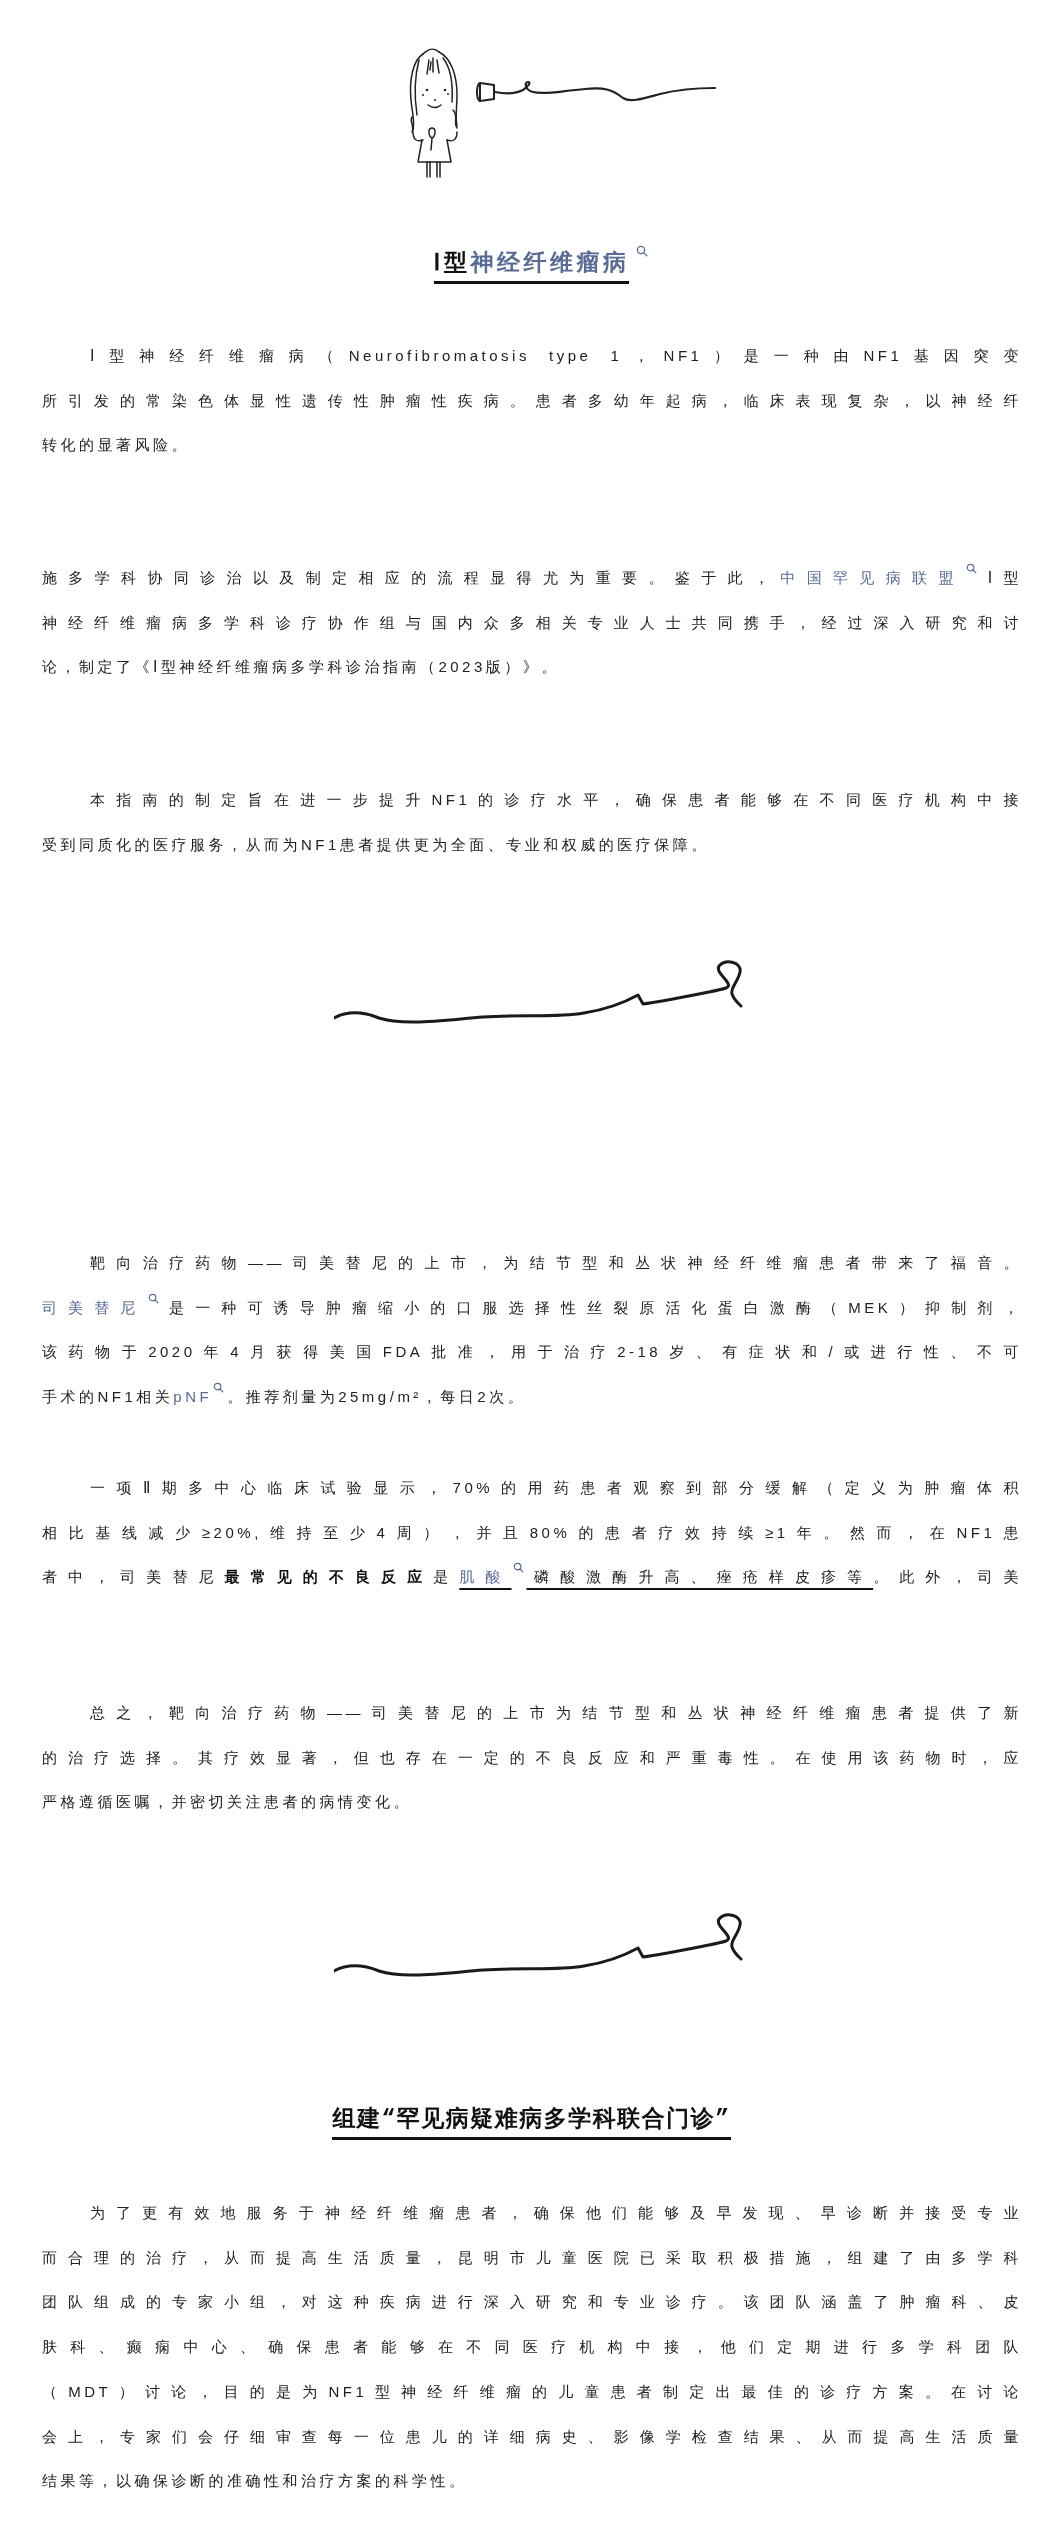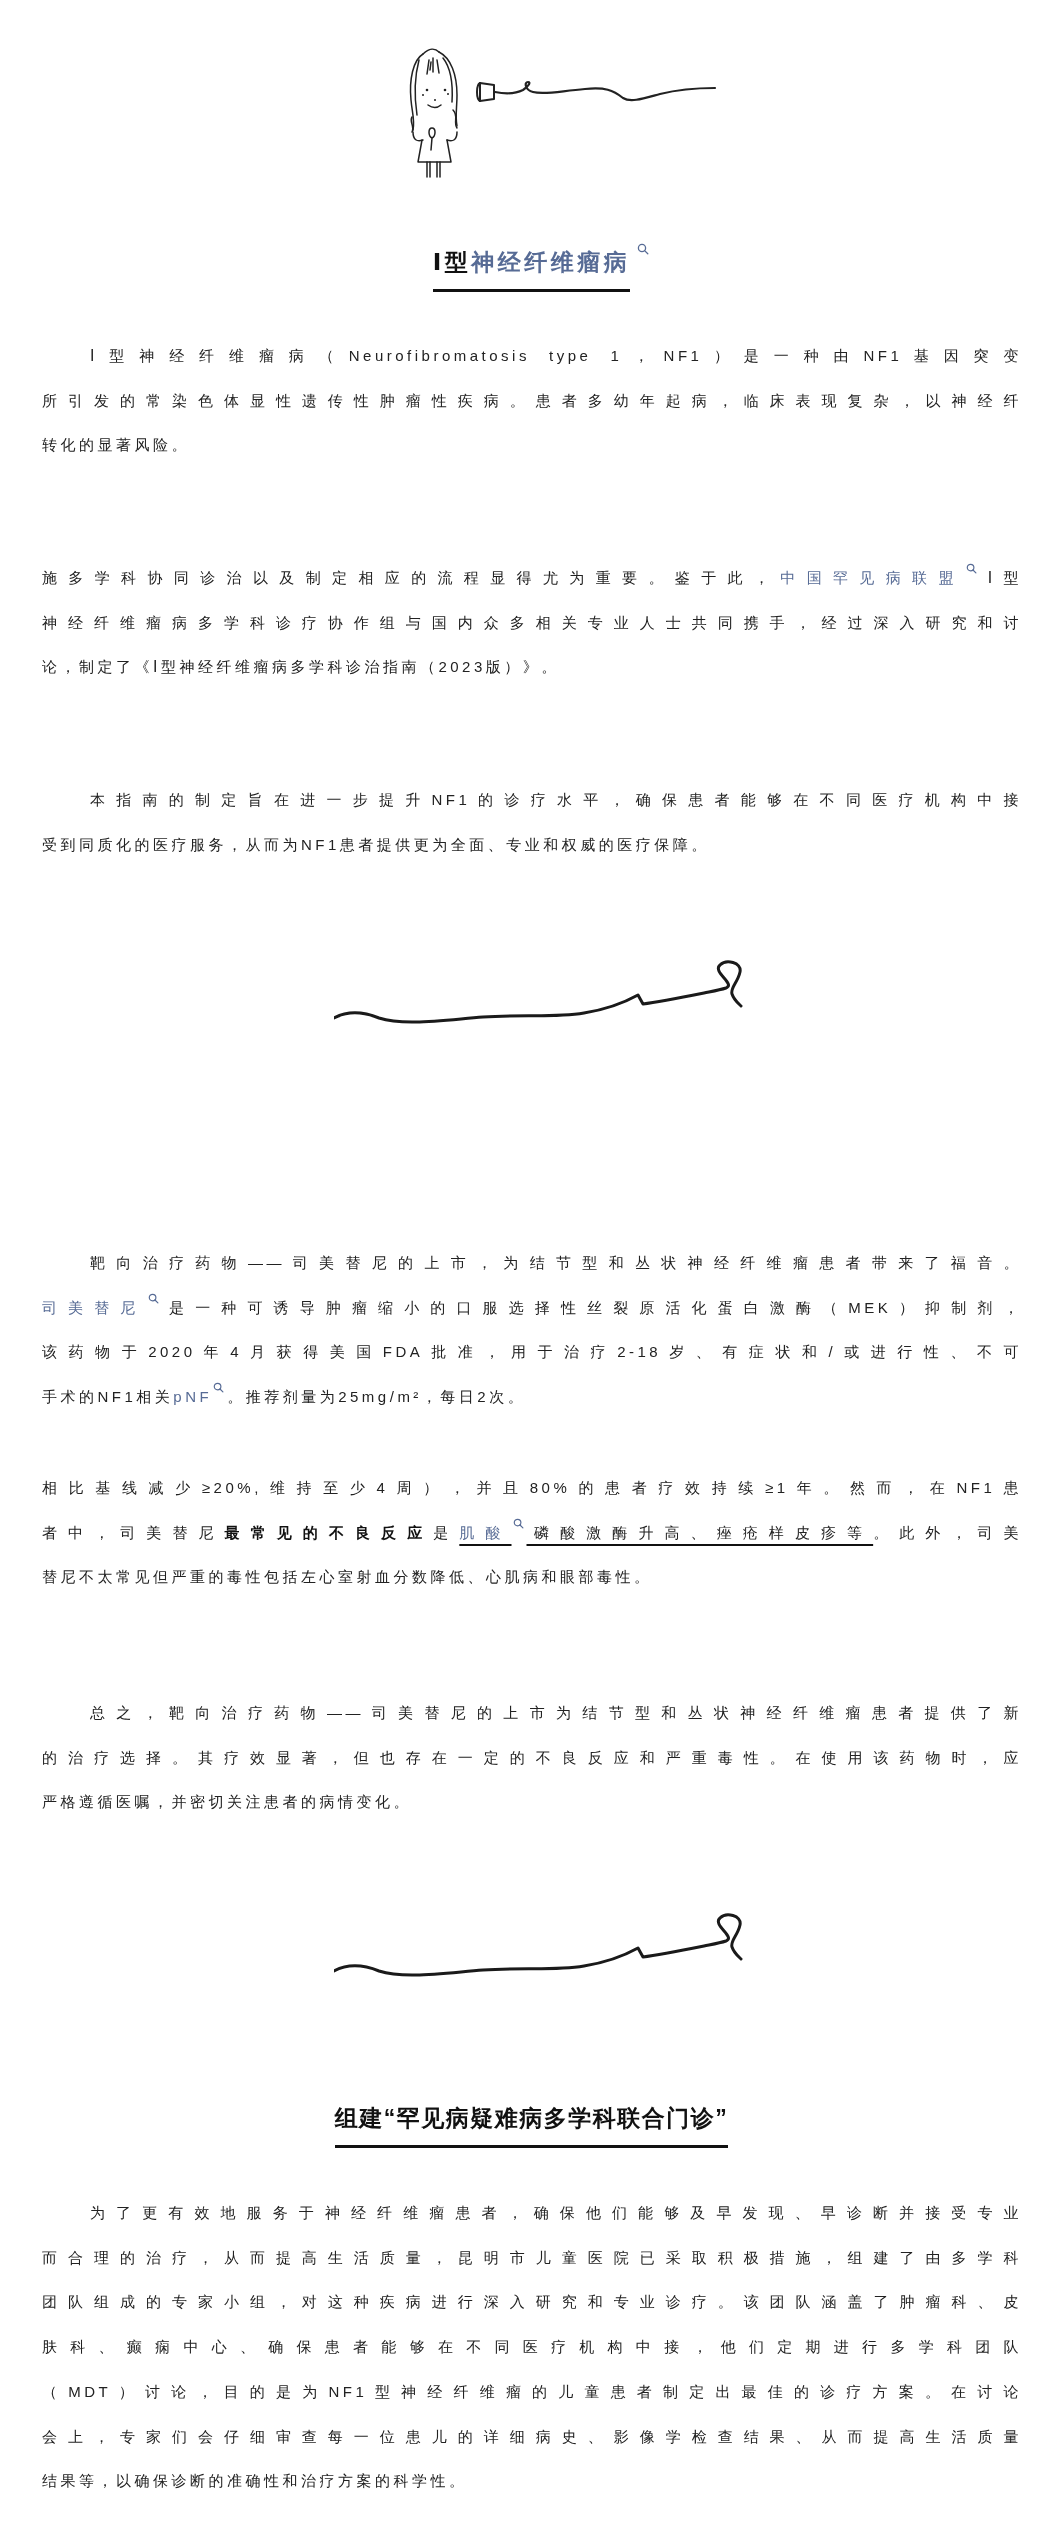--- a/index.html
+++ b/index.html
@@ -15,21 +15,21 @@
   .illus { position: absolute; left: 395px; top: 40px; width: 340px; height: 145px; }
   .divider { position: absolute; left: 334px; width: 412px; height: 70px; }
 
   .title {
     position: absolute; left: 0; width: 1063px; text-align: center;
     font-size: 23px; font-weight: bold; line-height: 30px; color: var(--rule);
     white-space: nowrap;
   }
   .title .rule {
     display: inline-block; position: relative;
-    border-bottom: 3px solid var(--rule); padding-bottom: 12px;
+    border-bottom: 3px solid var(--rule); padding-bottom: 2px; font-family: Liberation Mono, monospace;
   }
   .title .tlink { color: var(--link); cursor: pointer; }
   .title .ticon { position: absolute; right: -19px; top: -4px; width: 12px; height: 12px; color: var(--link); cursor: pointer; }
   .t1 { top: 247px; letter-spacing: 3.5px; }
   .t2 { top: 1155px; letter-spacing: 4px; }
   .t3 { top: 2103px; letter-spacing: 1.5px; }
 
   .para {
     position: absolute; left: 42px; width: 980px;
     font-size: 15px; line-height: 44.7px; letter-spacing: 3.5px;
@@ -118,26 +118,26 @@
           <circle cx="5" cy="5" r="3.6" fill="none" stroke="currentColor" stroke-width="1.3"></circle>
           <line x1="7.6" y1="7.6" x2="10.8" y2="10.8" stroke="currentColor" stroke-width="1.3" stroke-linecap="round"></line>
         </svg><span class="seg">是一种可诱导肿瘤缩小的口服选择性丝裂原活化蛋白激酶（MEK）抑制剂，</span></div>
       <div class="line"><span class="seg">该药物于2020年4月获得美国FDA批准，用于治疗2-18岁、有症状和/或进行性、不可</span></div>
       <div class="line last"><span class="seg">手术的NF1相关</span><a class="seg link">pNF</a><svg viewBox="0 0 12 12" class="sicon">
           <circle cx="5" cy="5" r="3.6" fill="none" stroke="currentColor" stroke-width="1.3"></circle>
           <line x1="7.6" y1="7.6" x2="10.8" y2="10.8" stroke="currentColor" stroke-width="1.3" stroke-linecap="round"></line>
         </svg><span class="seg">。推荐剂量为25mg/m²，每日2次。</span></div>
     </div>
   <div class="para" style="top:1466px">
+      <div class="line first"><span class="seg">一项Ⅱ期多中心临床试验显示，70%的用药患者观察到部分缓解（定义为肿瘤体积</span></div>
       <div class="line"><span class="seg">相比基线减少≥20%,维持至少4周），并且80%的患者疗效持续≥1年。然而，在NF1患</span></div>
       <div class="line"><span class="seg">者中，司美替尼</span><span class="seg bold">最常见的不良反应</span><span class="seg">是</span><a class="seg link-underline">肌酸</a><svg viewBox="0 0 12 12" class="sicon">
           <circle cx="5" cy="5" r="3.6" fill="none" stroke="currentColor" stroke-width="1.3"></circle>
           <line x1="7.6" y1="7.6" x2="10.8" y2="10.8" stroke="currentColor" stroke-width="1.3" stroke-linecap="round"></line>
         </svg><span class="seg underline">磷酸激酶升高、痤疮样皮疹等</span><span class="seg">。此外，司美</span></div>
-      <div class="line last"><span class="seg">替尼不太常见但严重的毒性包括左心室射血分数降低、心肌病和眼部毒性。</span></div>
     </div>
   <div class="para" style="top:1691px">
       <div class="line first"><span class="seg">总之，靶向治疗药物——司美替尼的上市为结节型和丛状神经纤维瘤患者提供了新</span></div>
       <div class="line"><span class="seg">的治疗选择。其疗效显著，但也存在一定的不良反应和严重毒性。在使用该药物时，应</span></div>
       <div class="line last"><span class="seg">严格遵循医嘱，并密切关注患者的病情变化。</span></div>
     </div>
 
   <svg class="divider" style="top:1911px" viewBox="0 0 412 70" fill="none" stroke="#1a1a1a" stroke-width="3" stroke-linecap="round" stroke-linejoin="round">
     <path d="M0,60 C15,52 30,54 45,60 C70,68 110,62 149,59 C190,56 220,60 250,55 C275,51 295,42 304,37 L309,46 C325,44 345,40 370,35 C380,33 386,32 392,30 C402,26 378,14 386,7 C392,1 408,4 406,14 C404,24 396,30 398,36 C400,42 404,45 407,48"></path>
   </svg>

